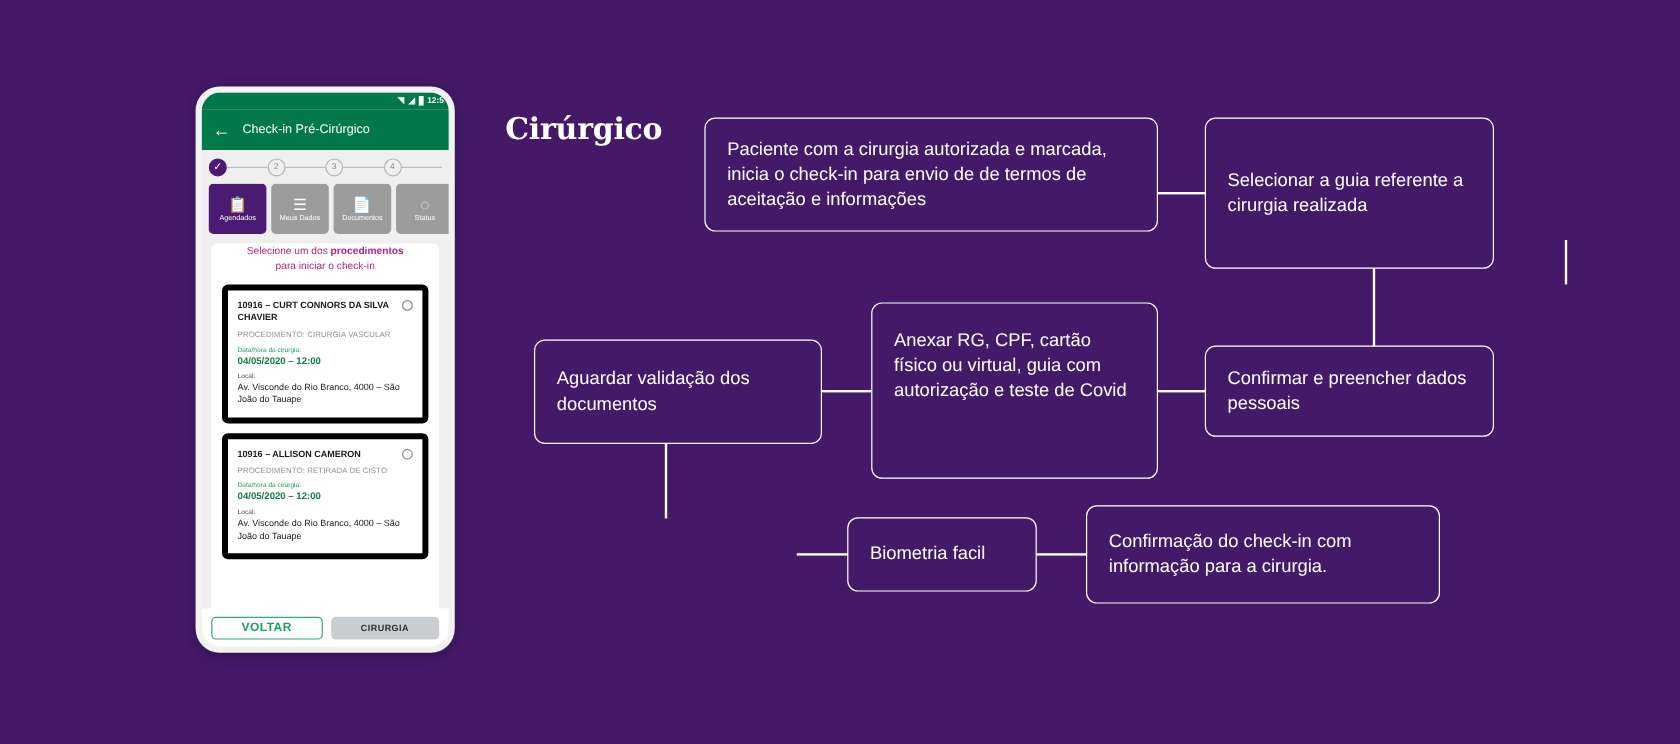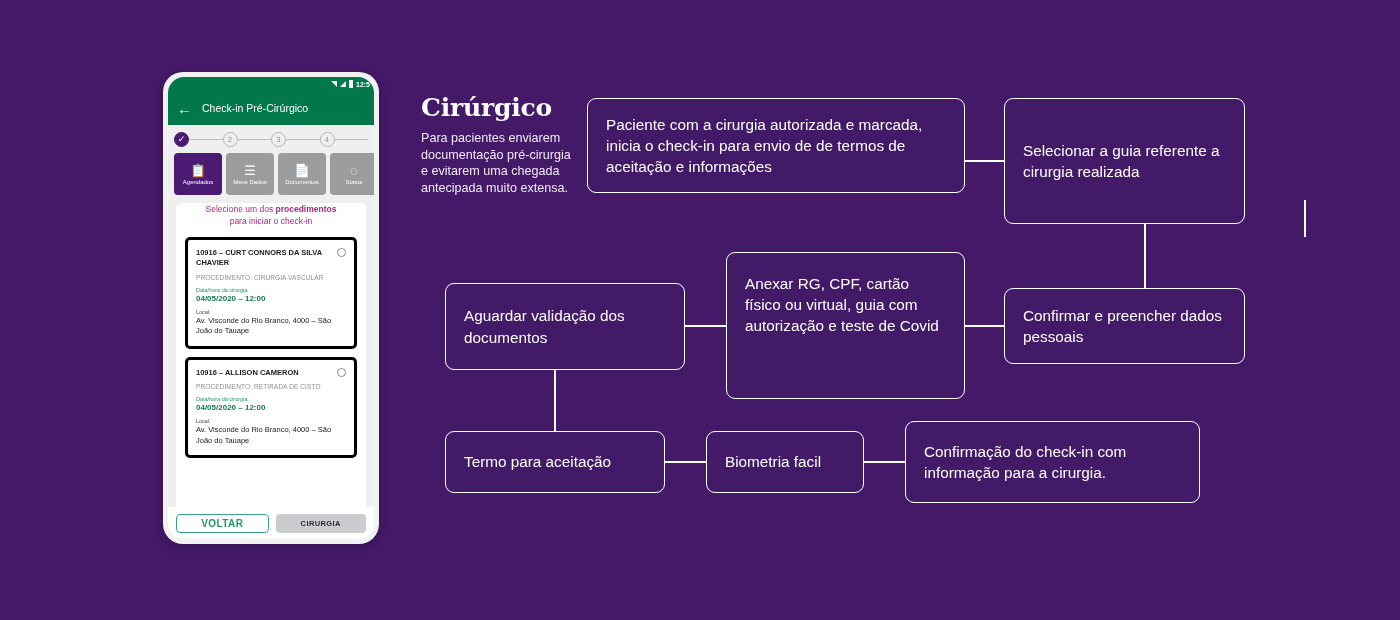--- a/index.html
+++ b/index.html
@@ -140,21 +140,21 @@
   .card-head {
     text-align: center;
     color: #b0267d;
     font-size: 8.5px;
     line-height: 1.45;
     margin-bottom: 9px;
   }
   .card-head b { font-weight: bold; }
 
   .proc {
-    border: 3px solid #000000;
+    border: 5px solid #000000;
     border-radius: 5px;
     padding: 8px 8px 9px 8px;
     margin-bottom: 8px;
     position: relative;
   }
   .proc-name {
     font-size: 7.5px;
     font-weight: bold;
     color: #1a1a1a;
     line-height: 1.4;
@@ -375,36 +375,34 @@
     <div class="phone-footer">
       <div class="btn-voltar">VOLTAR</div>
       <div class="btn-confirmar">CIRURGIA</div>
     </div>
 
   </div>
 </div>
 
 <div id="intro">
   <h1>Cirúrgico</h1>
-  <p>Para pacientes enviarem documentação pré-cirurgia e evitarem uma chegada antecipada muito extensa.</p>
 </div>
 
 <div id="flow">
 
   <div class="conn h" id="c-n1-n2"></div>
   <div class="conn v" id="c-n2-down"></div>
   <div class="conn h" id="c-n3-n4"></div>
   <div class="conn h" id="c-n5-n4"></div>
   <div class="conn v" id="c-n5-down"></div>
   <div class="conn h" id="c-n6-n7"></div>
   <div class="conn h" id="c-n7-n8"></div>
   <div class="conn v" id="c-right"></div>
 
   <div class="node" id="n1">Paciente com a cirurgia autorizada e marcada, inicia o check-in para envio de de termos de aceitação e informações</div>
   <div class="node" id="n2">Selecionar a guia referente a cirurgia realizada</div>
   <div class="node" id="n4">Anexar RG, CPF, cartão físico ou virtual, guia com autorização e teste de Covid</div>
   <div class="node" id="n3">Confirmar e preencher dados pessoais</div>
   <div class="node" id="n5">Aguardar validação dos documentos</div>
-  <div class="node" id="n6">Termo para aceitação</div>
   <div class="node" id="n7">Biometria facil</div>
   <div class="node" id="n8">Confirmação do check-in com informação para a cirurgia.</div>
 
 </div>
 
 </body></html>

